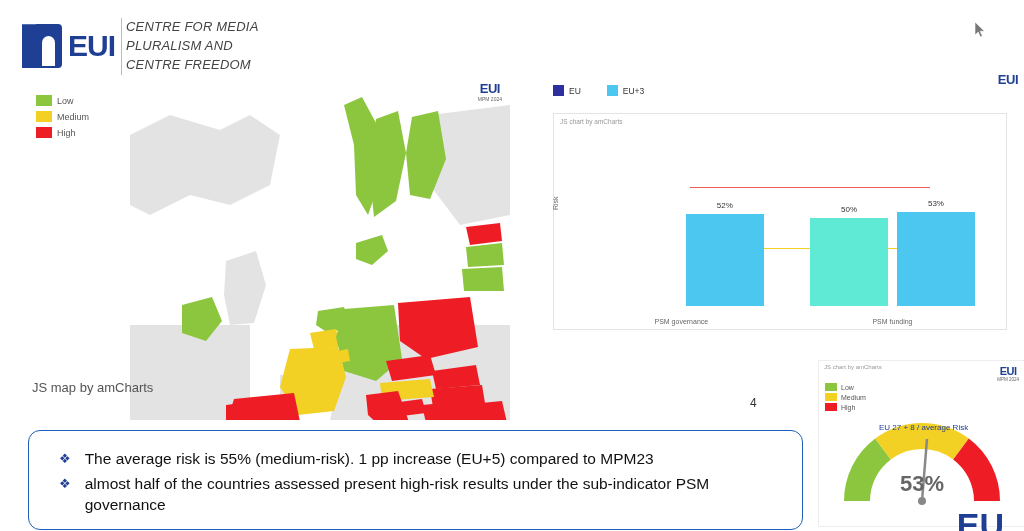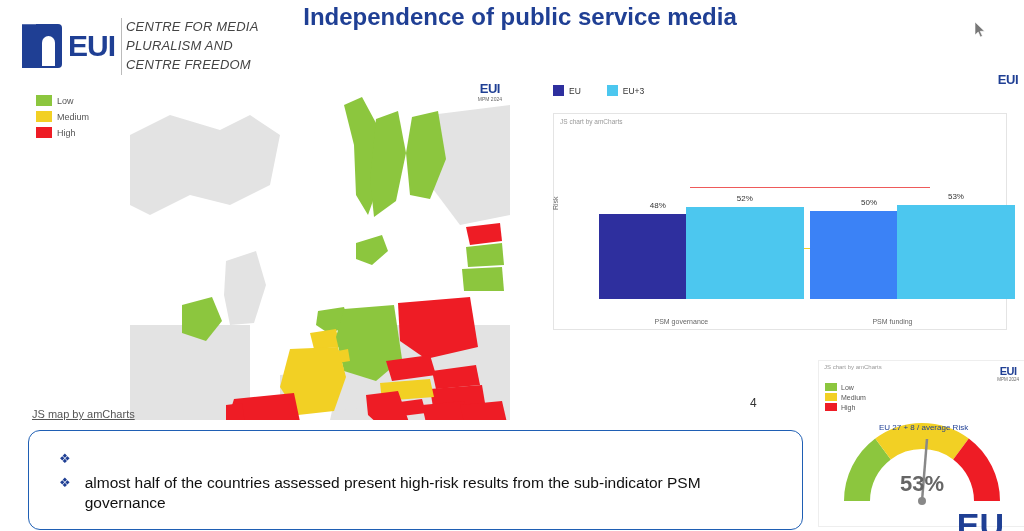--- a/index.html
+++ b/index.html
@@ -38,41 +38,41 @@
   }
 
   
   .map-legend{position:absolute;left:36px;top:95px;width:70px;font-size:9px;color:#555;}
   .map-legend .row{display:flex;align-items:center;gap:5px;margin-bottom:5px;}
   .sw{width:16px;height:11px;display:inline-block;}
 
   
   .map-wrap{position:absolute;left:130px;top:75px;width:380px;height:345px;}
   .map-wrap svg{display:block;}
-  .map-credit{position:absolute;left:32px;top:408px;font-size:11px;color:#555;text-decoration:underline;}
+  .map-credit{position:absolute;left:32px;top:380px;font-size:13px;color:#555;}
   .map-badge{position:absolute;right:8px;top:6px;text-align:center;}
   .map-badge .b1{font-size:13px;font-weight:bold;color:#1f3f94;letter-spacing:-.5px;}
   .map-badge .b2{font-size:5px;color:#666;}
 
   
   .chart-panel{position:absolute;left:545px;top:85px;width:465px;height:250px;}
   .chart-legend{display:flex;gap:26px;align-items:center;padding-left:8px;font-size:8.5px;color:#333;}
   .chart-legend .item{display:flex;align-items:center;gap:5px;}
   .chart-legend .dot{width:11px;height:11px;display:inline-block;}
   .chart-box{
     position:absolute;left:8px;top:28px;width:452px;height:215px;
     background:#fff;border:1px solid #e4e4e4;
   }
   .chart-credit{position:absolute;left:6px;top:4px;font-size:6.5px;color:#999;}
   .y-axis-label{
     position:absolute;left:-2px;top:96px;font-size:7px;color:#666;
     transform:rotate(-90deg);transform-origin:left top;
   }
   .plot{position:absolute;left:28px;top:16px;right:10px;bottom:22px;}
-  .bar{position:absolute;bottom:8px;padding-left:40px;}
+  .bar{position:absolute;bottom:1px;}
   .bar .lbl{
     position:absolute;top:-13px;left:0;width:100%;text-align:center;
     font-size:8px;color:#333;
   }
   .ref-line{position:absolute;left:0;width:100%;height:1px;}
   .x-tick{position:absolute;bottom:-18px;font-size:7px;color:#666;text-align:center;}
 
   
   .slide-num{position:absolute;left:750px;top:396px;font-size:12px;color:#333;}
 
@@ -115,21 +115,20 @@
     </div>
     <div class="logo-eui">EUI</div>
     <div class="logo-txt">
       <div>CENTRE FOR MEDIA</div>
       <div>PLURALISM AND</div>
       <div>CENTRE FREEDOM</div>
     </div>
   </div>
 
   <div class="title">
-    <div>Independence of public service media</div>
   </div>
 
   <div class="map-legend">
     <div class="row">
       <span class="sw" style="background:#8cc63e"></span>
       <span>Low</span>
     </div>
     <div class="row">
       <span class="sw" style="background:#f2d024"></span>
       <span>Medium</span>
@@ -212,29 +211,26 @@
 
     <div class="chart-box">
       <div class="chart-credit">JS chart by amCharts</div>
       <div class="y-axis-label">Risk</div>
 
       <div class="plot">
 
         <div class="ref-line" style="bottom:67%;background:#ee5a5a;left:26%;width:58%;"></div>
         <div class="ref-line" style="bottom:33%;background:#f2d024;left:26%;width:58%;"></div>
 
-        <div class="bar" style="left:4%;width:19%;height:48%;background:#2e2f9e;">
-          <span class="lbl">48%</span>
-        </div>
 
         <div class="bar" style="left:25%;width:19%;height:52%;background:#4cc7ef;">
           <span class="lbl">52%</span>
         </div>
 
-        <div class="bar" style="left:55%;width:19%;height:50%;background:#3b82f6;">
+        <div class="bar" style="left:55%;width:19%;height:50%;background:#5eead4;">
           <span class="lbl">50%</span>
         </div>
 
         <div class="bar" style="left:76%;width:19%;height:53%;background:#4cc7ef;">
           <span class="lbl">53%</span>
         </div>
 
         <div class="x-tick" style="left:4%;width:40%;">PSM governance</div>
         <div class="x-tick" style="left:55%;width:40%;">PSM funding</div>
       </div>
@@ -276,24 +272,25 @@
       <circle cx="103" cy="140" r="4" fill="#888"></circle>
     </svg>
 
     <div class="gauge-title">EU 27 + 8 / average Risk</div>
     <div class="gauge-value">53%</div>
   </div>
 
   <div class="callout">
     <div class="bullet">
       <span class="mark">❖</span>
+      <span>The average risk is 55% (medium-risk). 1 pp increase (EU+5) compared to MPM23</span>
     </div>
     <div class="bullet">
       <span class="mark">❖</span>
-      <span>almost half of the countries assessed present high-risk results from the sub-indicator PSM governance</span>
+      <span>almost half of the countries assessed present high-risk results under the sub-indicator PSM governance</span>
     </div>
   </div>
 
   <div class="bottom-mark">EU</div>
 
   <svg class="cursor" viewBox="0 0 11 16">
     <polygon points="0,0 0,13 3.2,10 5.4,15 7.4,14 5.2,9.3 9.5,9.2" fill="#777" stroke="#fff" stroke-width="0.6"></polygon>
   </svg>
 
 </div>

